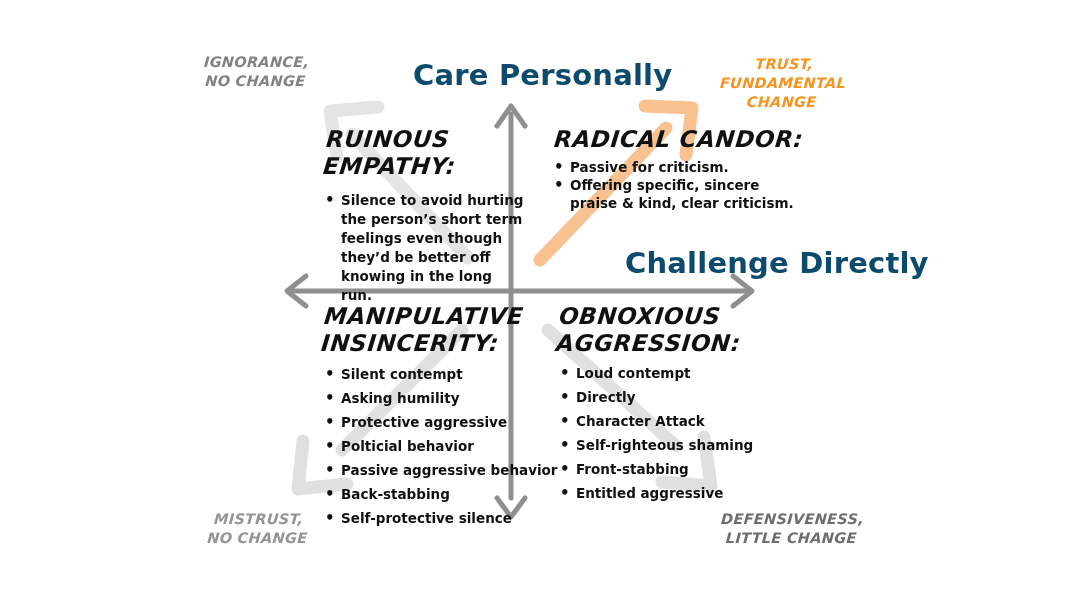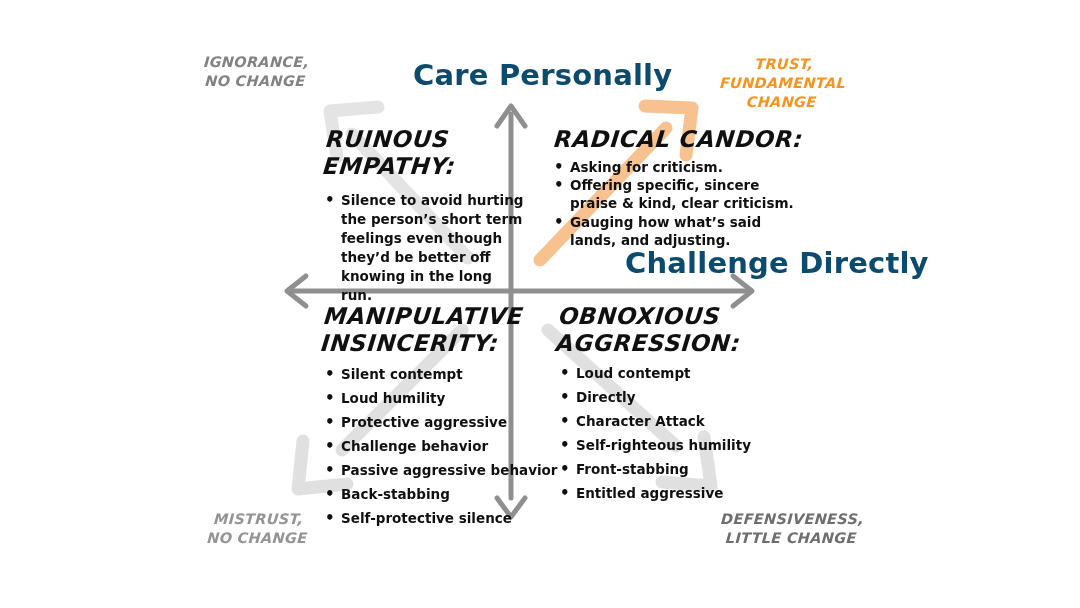--- a/index.html
+++ b/index.html
@@ -130,46 +130,45 @@
     <div class="quad-title">RUINOUS
 EMPATHY:</div>
     <ul class="bullets bullets-para" style="margin-top:10px; margin-left:2px;">
         <li>Silence to avoid hurting the person’s short term feelings even though they’d be better off knowing in the long run.</li>
       </ul>
   </div>
 
   <div class="txt" style="left:553px; top:126px;">
     <div class="quad-title">RADICAL CANDOR:</div>
     <ul class="bullets bullets-rc" style="margin-top:6px;">
-        <li>Asking for criticism.</li>
+        <li>Passive for criticism.</li>
         <li>Offering specific, sincere praise &amp; kind, clear criticism.</li>
-        <li>Gauging how what’s said lands, and adjusting.</li>
       </ul>
   </div>
 
   <div class="txt" style="left:320px; top:303px;">
     <div class="quad-title">MANIPULATIVE
 INSINCERITY:</div>
     <ul class="bullets bullets-list" style="margin-top:10px; margin-left:4px;">
         <li>Silent contempt</li>
-        <li>Loud humility</li>
+        <li>Asking humility</li>
         <li>Protective aggressive</li>
-        <li>Challenge behavior</li>
+        <li>Polticial behavior</li>
         <li>Passive aggressive behavior</li>
         <li>Back-stabbing</li>
         <li>Self-protective silence</li>
       </ul>
   </div>
 
   <div class="txt" style="left:555px; top:303px;">
     <div class="quad-title">OBNOXIOUS
 AGGRESSION:</div>
     <ul class="bullets bullets-list" style="margin-top:9px; margin-left:4px;">
         <li>Loud contempt</li>
         <li>Directly</li>
         <li>Character Attack</li>
-        <li>Self-righteous humility</li>
+        <li>Self-righteous shaming</li>
         <li>Front-stabbing</li>
         <li>Entitled aggressive</li>
       </ul>
   </div>
 
 </div>
 
 </body></html>

